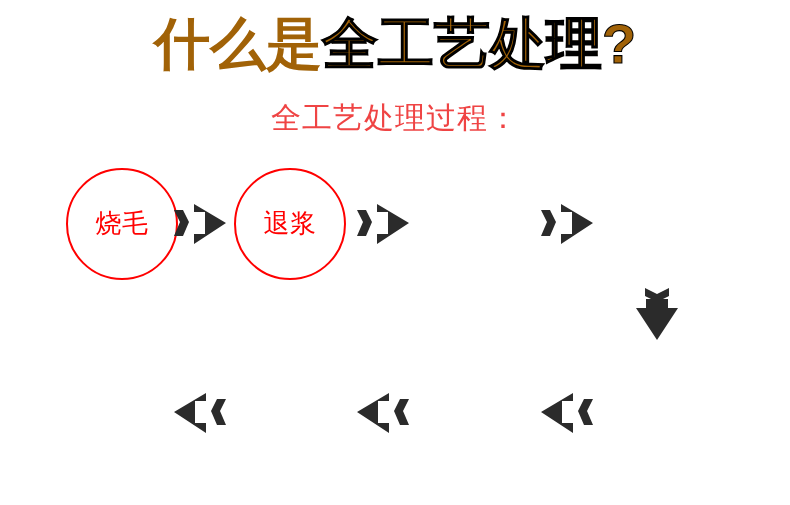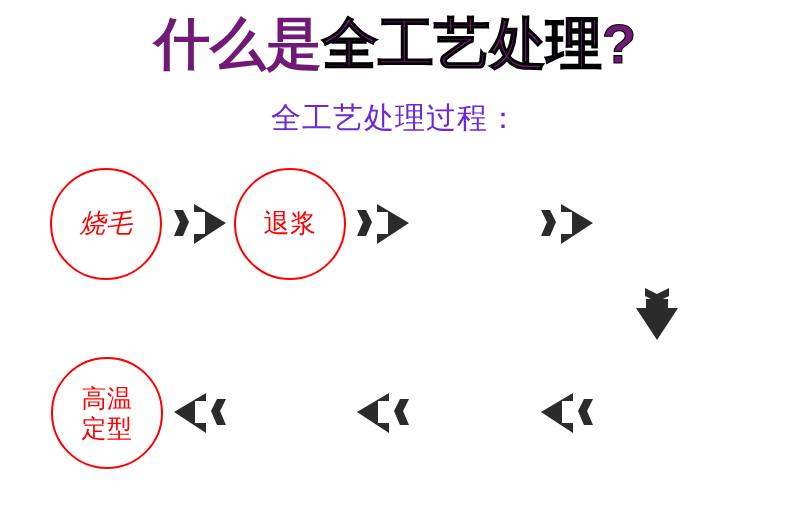--- a/index.html
+++ b/index.html
@@ -20,40 +20,40 @@
 
   
   .title {
     position: absolute;
     left: 0;
     top: 16px;
     width: 790px;
     text-align: center;
     white-space: nowrap;
     line-height: 1;
-    color: #701a75;
+    color: #a16207;
     font-size: 56px;
     letter-spacing: 0px;
   }
   .title .t-light {
     font-weight: 600;
   }
   .title .t-heavy {
     font-weight: 900;
     -webkit-text-stroke: 1.1px #000;
   }
 
   .subtitle {
     position: absolute;
     left: 0;
     top: 98px;
     width: 790px;
     text-align: center;
     white-space: nowrap;
-    color: #6d28d9;
+    color: #ef4444;
     font-size: 30px;
     font-weight: 500;
     letter-spacing: 1px;
   }
 
   
   .node {
     position: absolute;
     width: 112px;
     height: 112px;
@@ -89,31 +89,27 @@
 <body>
 
 <div id="canvas">
 
   <div class="title">
     <span class="t-light">什么是</span><span class="t-heavy">全工艺处理?</span>
   </div>
 
   <div class="subtitle">全工艺处理过程：</div>
 
-  <div class="node" style="left:50px; top:168px;font-style:italic;">
+  <div class="node" style="left:66px; top:168px;">
     <span class="node-label">烧毛</span>
   </div>
   <div class="node" style="left:234px; top:168px;">
     <span class="node-label">退浆</span>
   </div>
 
-  <div class="node" style="left:51px; top:357px;">
-    <span class="node-label two-line">高温
-定型</span>
-  </div>
 
   <div class="arrow" style="left:172px; top:200px;">
     <svg width="56" height="48" viewBox="0 0 56 48">
       <path d="M2 10 L11 10 L17 22 L11 36 L2 36 L8 22 Z" fill="#2b2b2b"></path>
       <path d="M22 12 L22 4 L54 23 L22 44 L22 34 L33 34 L33 12 Z" fill="#2b2b2b"></path>
     </svg>
   </div>
   <div class="arrow" style="left:355px; top:200px;">
     <svg width="56" height="48" viewBox="0 0 56 48">
       <path d="M2 10 L11 10 L17 22 L11 36 L2 36 L8 22 Z" fill="#2b2b2b"></path>

